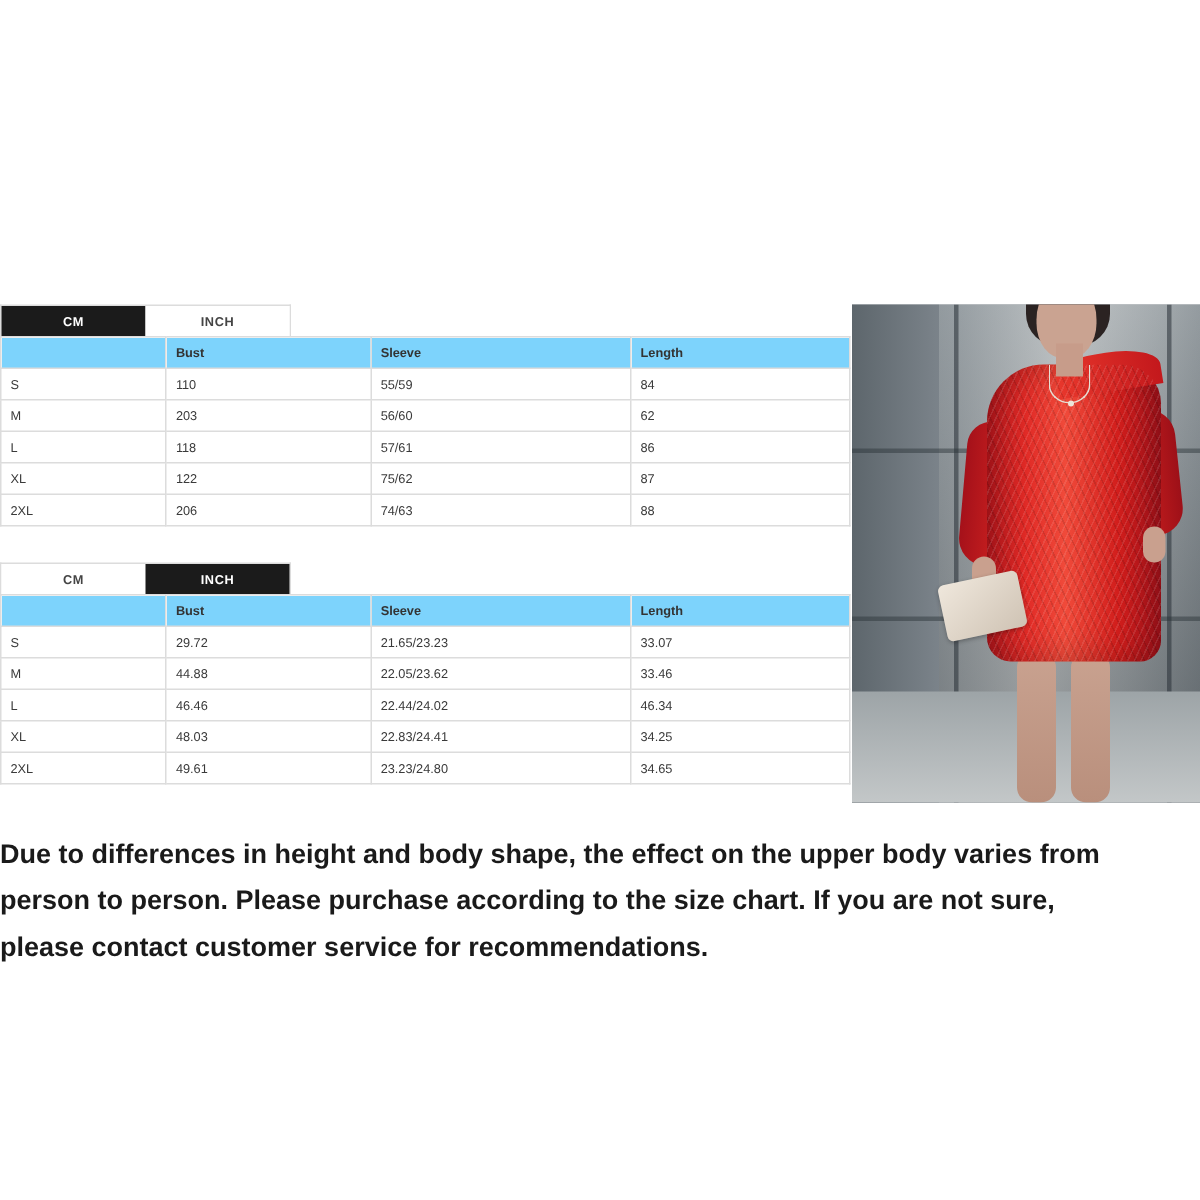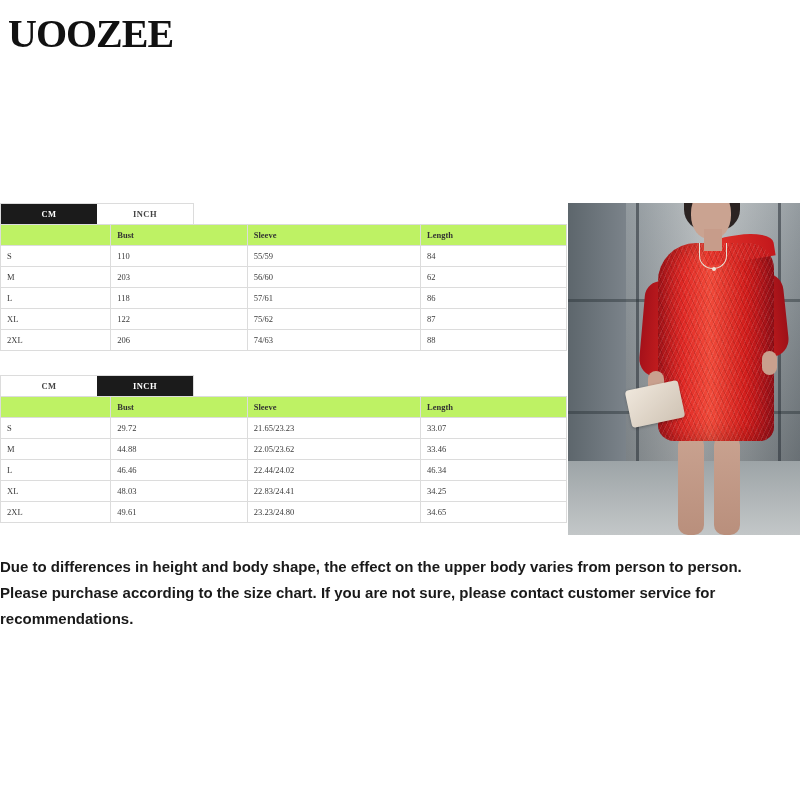--- a/index.html
+++ b/index.html
@@ -27,21 +27,20 @@
     color: #111111;
     line-height: 1;
     white-space: nowrap;
   }
 
   
   .tables {
     position: absolute;
     left: 0; top: 203px;
     width: 567px;
-    font-family: Liberation Serif, serif;
   }
 
   .tab-row {
     display: flex;
     width: 194px;
     height: 21px;
     border: 1px solid #dcdcdc;
     border-bottom: none;
   }
   .tab {
@@ -71,21 +70,21 @@
     border: 1px solid #dcdcdc;
     height: 21px;
     padding: 0 6px;
     text-align: left;
     font-weight: normal;
     vertical-align: middle;
     overflow: hidden;
     white-space: nowrap;
   }
   table.size thead th {
-    background: #bef264;
+    background: #7dd3fc;
     font-weight: bold;
     color: #333333;
     font-size: 8.5px;
   }
   .col-size { width: 105px; }
   .col-bust { width: 130px; }
   .col-sleeve { width: 165px; }
   .col-length { width: 139px; }
 
   .spacer-between { height: 24px; }
@@ -235,32 +234,31 @@
     border-radius: 10px;
   }
   .leg.l { left: 6px; }
   .leg.r { left: 42px; }
 
   
   .note {
     position: absolute;
     left: 0; top: 554px;
     width: 760px;
-    font-size: 15px;
+    font-size: 18px;
     font-weight: bold;
     color: #1a1a1a;
     line-height: 1.72;
   }
 </style>
 </head>
 <body>
 
 <div class="page">
 
-  <div class="logo">UOOZEE</div>
 
   <div class="tables">
 
     <div class="tab-row">
       <div class="tab active">CM</div>
       <div class="tab">INCH</div>
     </div>
 
     <table class="size">
       <thead>

